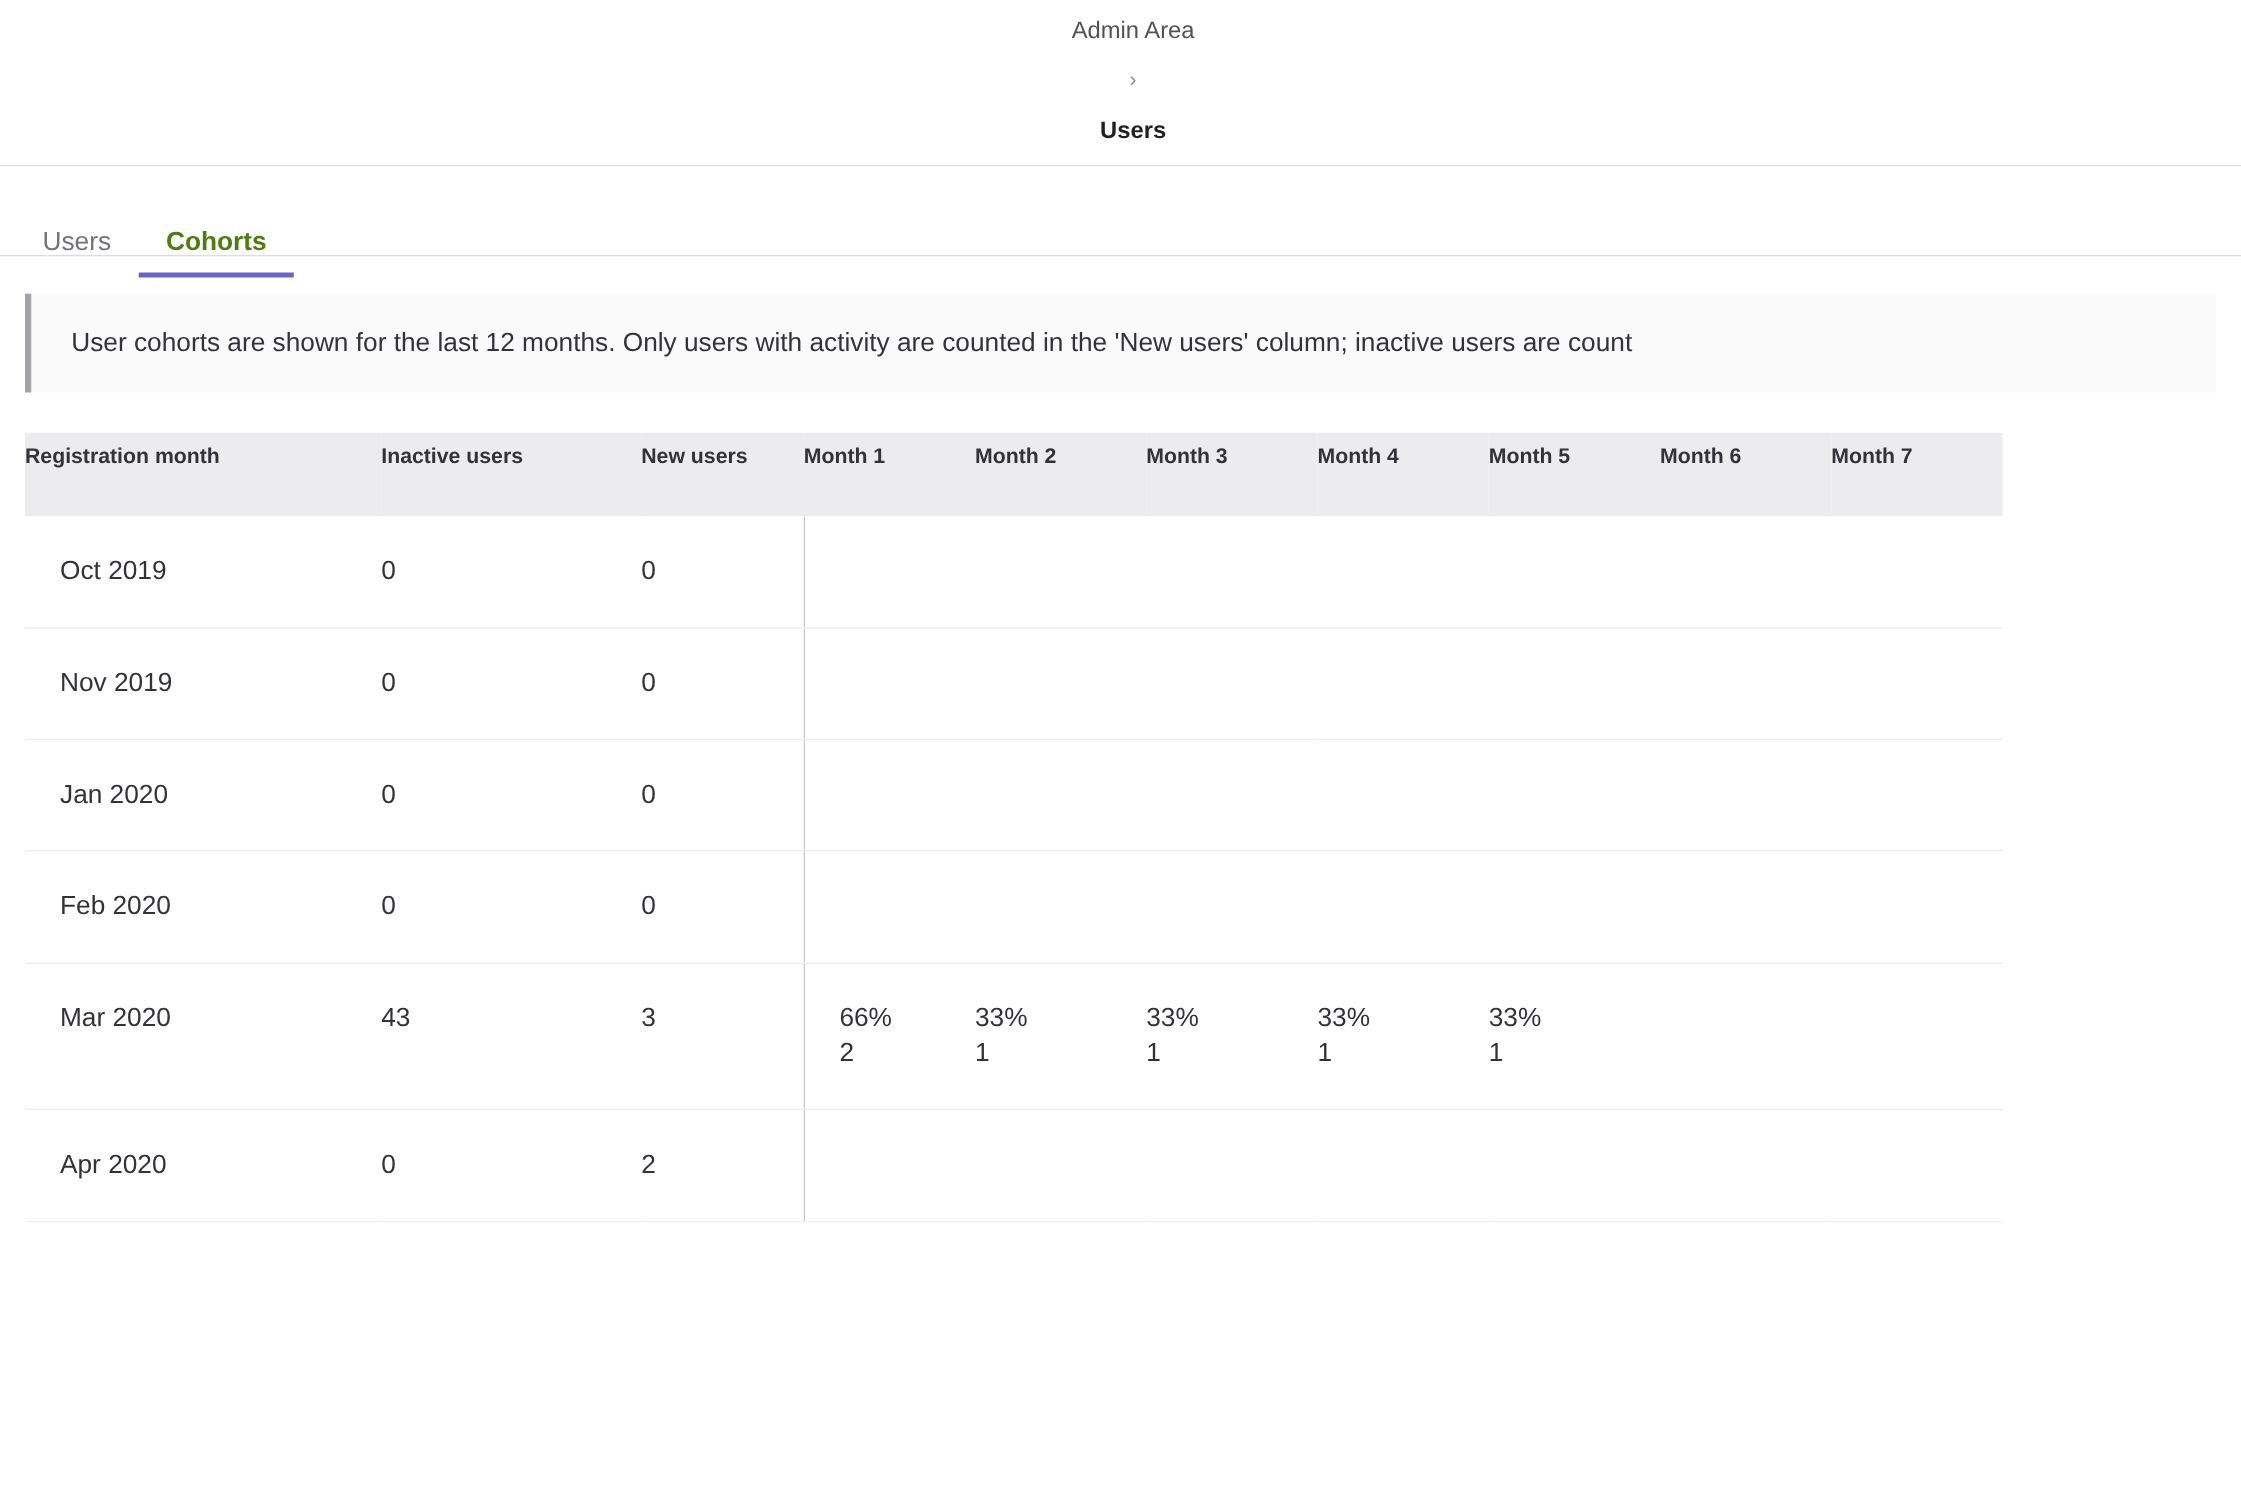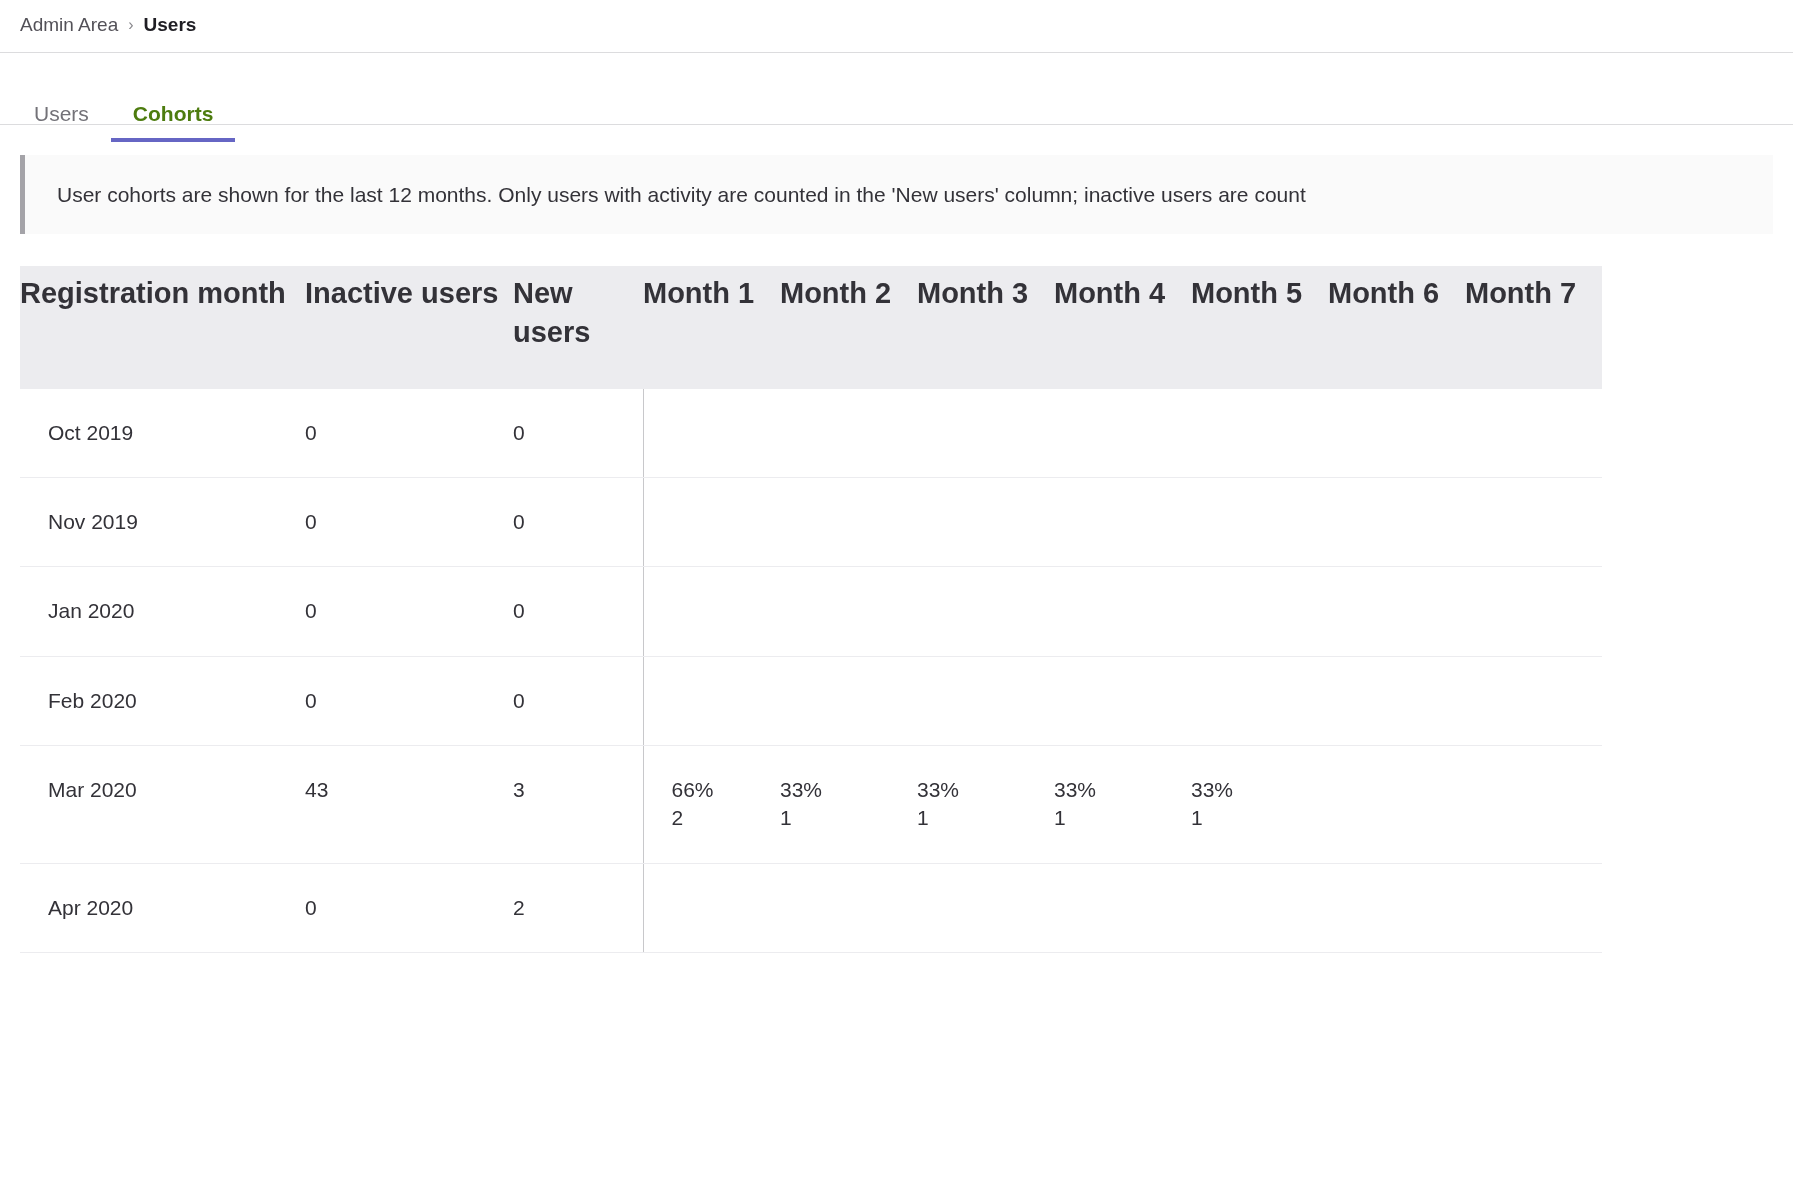--- a/index.html
+++ b/index.html
@@ -18,24 +18,25 @@
     width: 1793px;
     height: 1194px;
     position: relative;
     overflow: hidden;
   }
 
   
   .breadcrumb {
     display: flex;
     align-items: center;
-    gap: 10px;
+    gap: 20px;
     padding: 14px 0 16px 20px;
     font-size: 19px;
     color: #535158;
+    flex-direction: column;
   }
   .breadcrumb .crumb-link {
     color: #535158;
     text-decoration: none;
     cursor: pointer;
   }
   .breadcrumb .crumb-sep {
     color: #89888d;
     font-size: 16px;
   }
@@ -104,21 +105,21 @@
     font-size: 21px;
     text-align: left;
     padding: 26px 0 8px 0;
     border: none;
     vertical-align: bottom;
     height: 76px;
   }
   table.cohorts thead tr.head-row th {
     background: #ececef;
     font-weight: bold;
-    font-size: 29px;
+    font-size: 17px;
     text-align: left;
     padding: 8px 0 36px 0;
     vertical-align: top;
     line-height: 1.35;
     border: none;
   }
   table.cohorts th.pad-left,
   table.cohorts td.pad-left { padding-left: 28px; }
 
   .col-reg   { width: 285px; }

